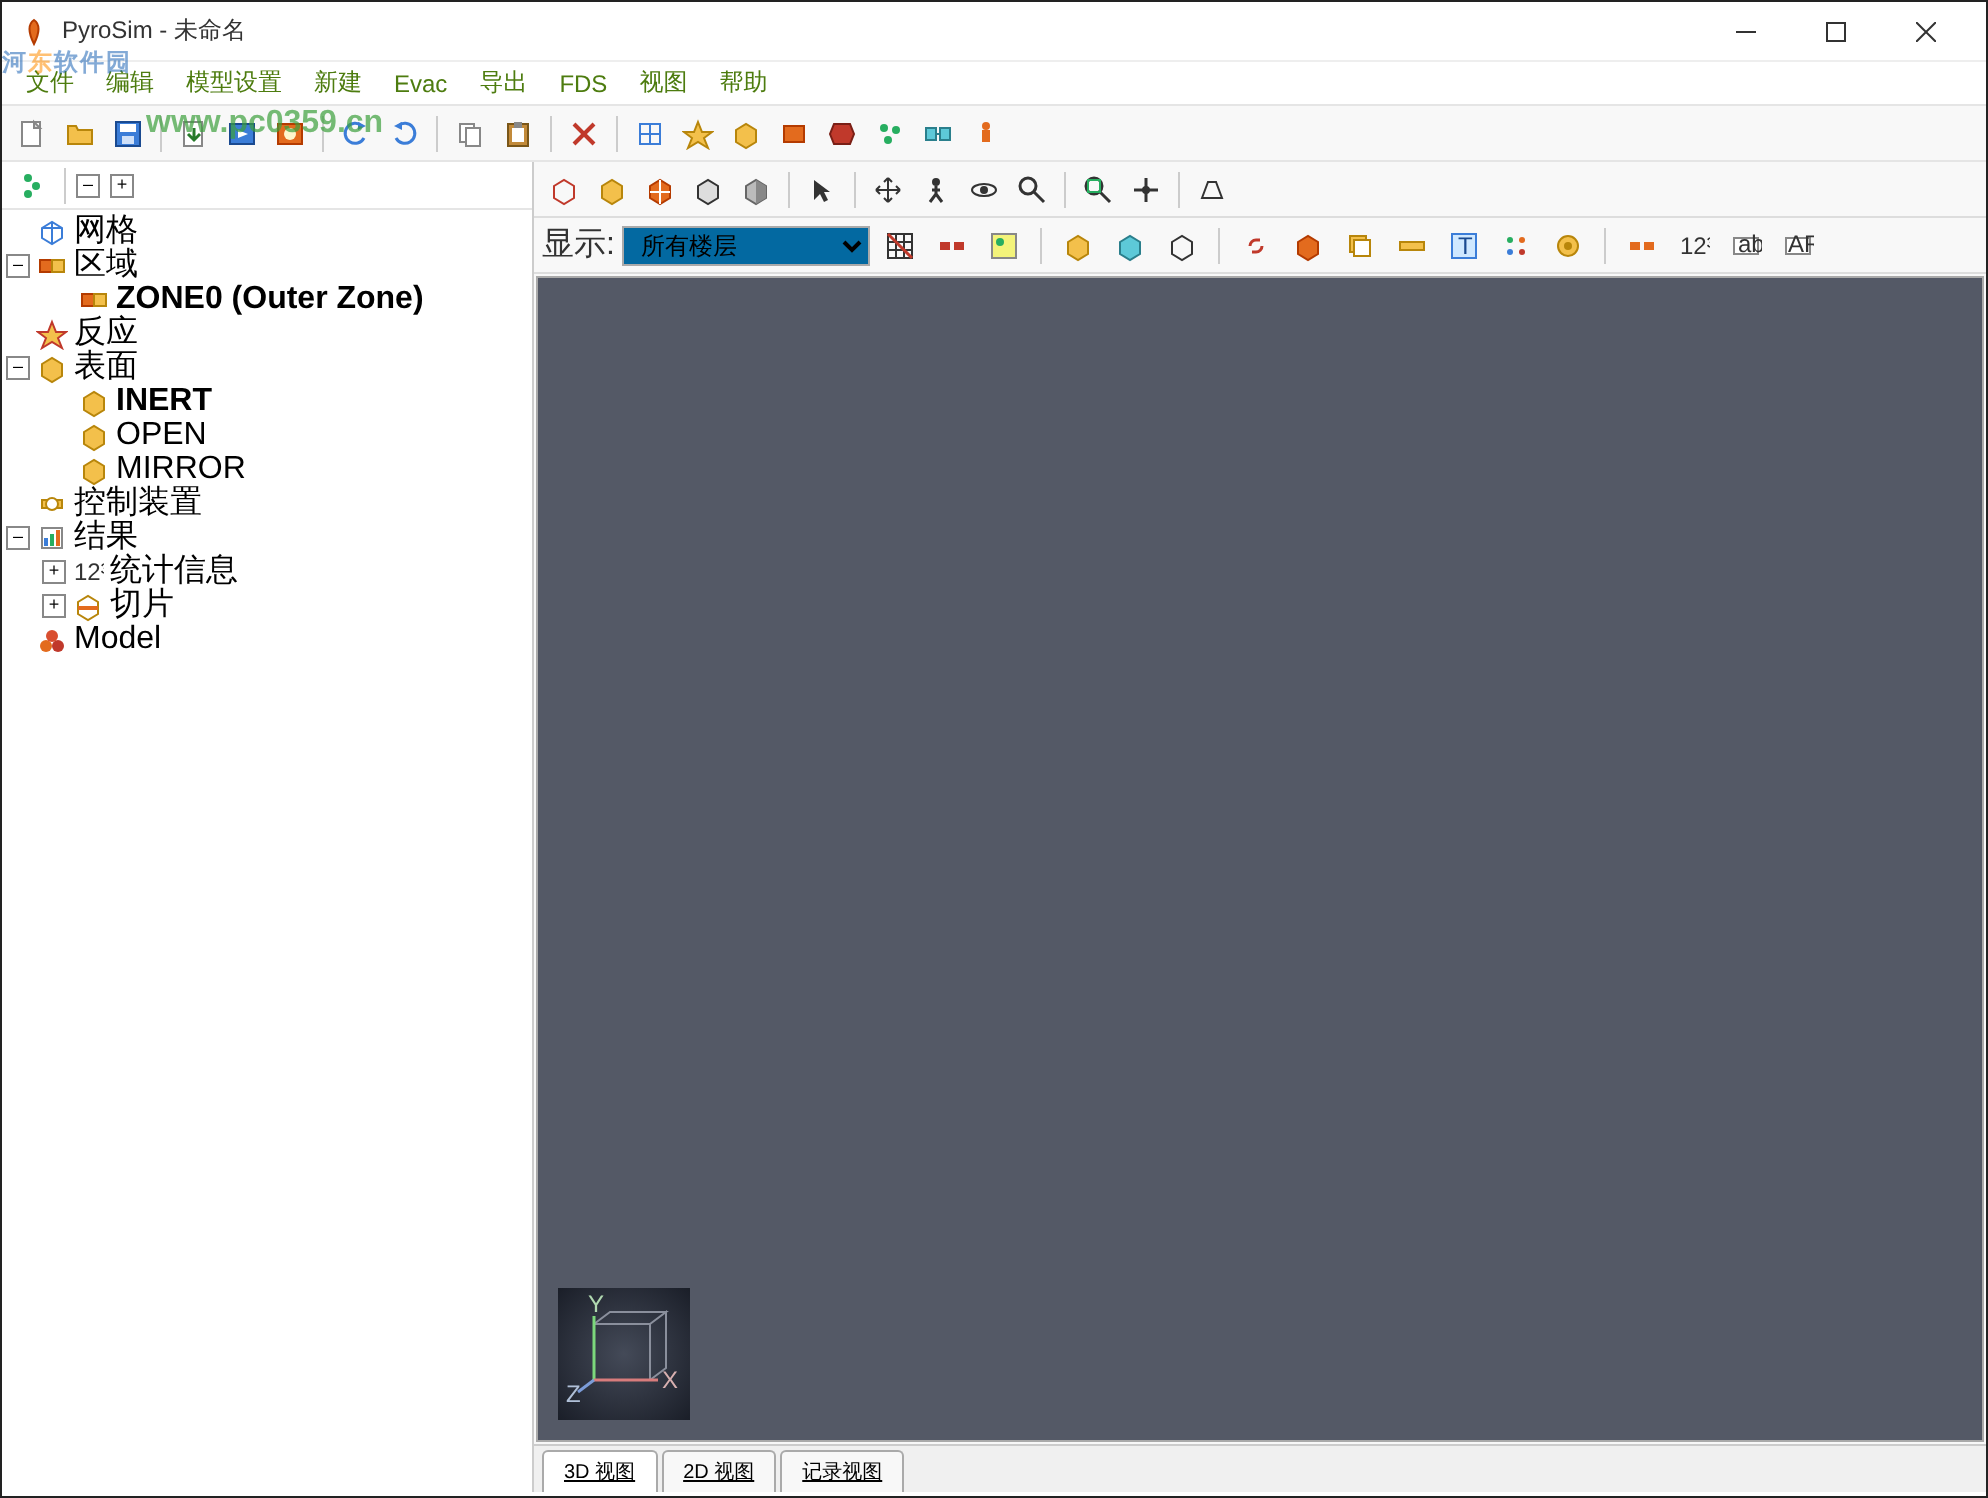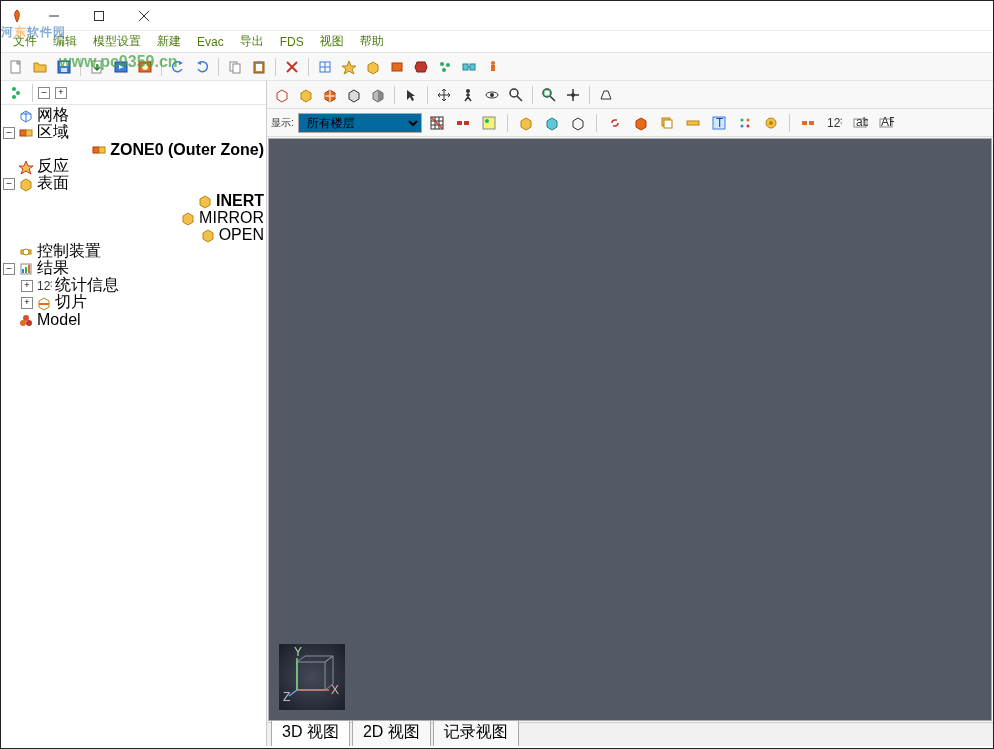--- a/index.html
+++ b/index.html
@@ -7,74 +7,75 @@
 
 .titlebar { height: 30px; background: #fff; display: flex; align-items: center; padding: 0 8px; border-bottom: 1px solid #eee; }
 .titlebar .app-icon { width: 16px; height: 16px; margin-right: 6px; }
 .titlebar .title { flex: 1; color: #333; font-size: 12px; }
 .titlebar .win-btn { width: 45px; height: 28px; display: flex; align-items: center; justify-content: center; cursor: pointer; }
 .titlebar svg { stroke: #333; stroke-width: 1; fill: none; }
 
 .watermark { position: absolute; top: 4px; left: 0; font-size: 34px; font-weight: bold; pointer-events: none; z-index: 100; letter-spacing: 1px; }
 .watermark .wm-cn { color: rgba(30,100,180,0.55); }
 .watermark .wm-orange { color: rgba(255,140,0,0.55); }
-.watermark-url { position: absolute; top: 52px; left: 58px; font-size: 16px; font-weight: bold; color: rgba(60,160,60,0.7); pointer-events: none; z-index: 100; }
+.watermark-url { position: absolute; top: 52px; left: 72px; font-size: 16px; font-weight: bold; color: rgba(60,160,60,0.7); pointer-events: none; z-index: 100; }
 
 .menubar { height: 22px; display: flex; align-items: center; padding: 0 4px; border-bottom: 1px solid #e5e5e5; }
 .menubar .menu-item { padding: 2px 8px; cursor: pointer; color: #4d7c0f; }
 
 .toolbar1 { height: 28px; display: flex; align-items: center; padding: 2px 4px; border-bottom: 1px solid #e5e5e5; background: #f8f8f8; gap: 2px; }
 .tb-btn { width: 22px; height: 22px; display: flex; align-items: center; justify-content: center; cursor: pointer; border-radius: 2px; }
 .tb-sep { width: 1px; height: 18px; background: #ccc; margin: 0 3px; }
 
 .workspace { display: flex; height: calc(100% - 82px); }
 
 .tree-panel { width: 266px; background: #fff; display: flex; flex-direction: column; border-right: 1px solid #ccc; }
 .tree-toolbar { height: 24px; display: flex; align-items: center; padding: 2px 4px; gap: 2px; border-bottom: 1px solid #e5e5e5; }
 .tree-content { flex: 1; overflow: auto; padding: 2px; }
 .tree-item { display: flex; align-items: center; height: 17px; cursor: pointer; white-space: nowrap; }
 .tree-toggle { width: 12px; height: 12px; display: inline-flex; align-items: center; justify-content: center; border: 1px solid #888; margin-right: 3px; font-size: 9px; line-height: 9px; cursor: pointer; background: #fff; }
 .tree-spacer { width: 15px; display: inline-block; }
 .tree-icon { width: 16px; height: 16px; display: inline-flex; align-items: center; justify-content: center; margin-right: 3px; }
 .tree-label { font-size: 16px; }
 .tree-label.bold { font-weight: bold; }
 .ind-1 { padding-left: 18px; }
-.ind-2 { padding-left: 36px; justify-content: flex-end; }
+.ind-2 { padding-left: 36px; }
 
 .view-panel { flex: 1; display: flex; flex-direction: column; background: #f8f8f8; }
 .view-toolbar { height: 28px; display: flex; align-items: center; padding: 2px 4px; gap: 2px; border-bottom: 1px solid #ddd; background: #f8f8f8; }
 .show-bar { height: 28px; display: flex; align-items: center; padding: 2px 4px; gap: 4px; border-bottom: 1px solid #ddd; background: #f8f8f8; }
-.show-label { font-size: 10px; color: #333; }
+.show-label { font-size: 16px; color: #333; }
 .floor-select { height: 20px; width: 124px; border: 1px solid #aaa; background: #0369a1; padding: 0 4px; font-size: 12px; }
 
 .canvas3d { flex: 1; background: #545966; position: relative; border: 1px solid #aaa; margin: 1px; }
 .axis-box { position: absolute; bottom: 10px; left: 10px; width: 66px; height: 66px; background: radial-gradient(circle at center, #444a58 0%, #1a1e28 100%); }
 .axis-box svg { width: 66px; height: 66px; }
 
 .view-tabs { height: 24px; display: flex; align-items: flex-end; padding: 0 4px; background: #f0f0f0; border-top: 1px solid #ccc; }
-.view-tab { padding: 3px 10px; border: 1px solid #aaa; border-bottom: none; background: #f8f8f8; cursor: pointer; margin-right: 2px; font-size: 16px; border-radius: 3px 3px 0 0; }
+.view-tab { padding: 3px 10px; border: 1px solid #aaa; border-bottom: none; background: #f8f8f8; cursor: pointer; margin-right: 2px; font-size: 10px; border-radius: 3px 3px 0 0; text-decoration: underline; }
 .view-tab.active { background: #fff; }
 
 
 .ico { width: 16px; height: 16px; }
 </style>
 </head>
 <body>
 
 <div class="watermark">
   <span class="wm-cn">河</span><span class="wm-orange">东</span><span class="wm-cn">软件园</span>
 </div>
 <div class="watermark-url">www.pc0359.cn</div>
 
 <div class="titlebar">
   <span class="app-icon">
     <svg viewBox="0 0 16 16">
         <path d="M8 2 C5 4 5 8 8 14 C11 8 11 4 8 2 Z" fill="#e36b1e" stroke="#b43b00"></path>
       </svg>
   </span>
+  <span class="title">PyroSim - 未命名</span>
   <div class="win-btn">
       <svg width="10" height="10">
         <line x1="0" y1="5" x2="10" y2="5"></line>
       </svg>
     </div>
   <div class="win-btn">
       <svg width="10" height="10">
         <rect x="0.5" y="0.5" width="9" height="9"></rect>
       </svg>
     </div>
@@ -291,29 +292,29 @@
             </svg>
           </span>
           <span class="tree-label bold">INERT</span>
         </div>
       <div class="tree-item ind-2">
           <span class="tree-icon">
             <svg class="ico" viewBox="0 0 16 16">
               <path d="M3 6 L8 3 L13 6 L13 12 L8 15 L3 12 Z" fill="#f3c04b" stroke="#b8860b"></path>
             </svg>
           </span>
+          <span class="tree-label">OPEN</span>
+        </div>
+      <div class="tree-item ind-2">
+          <span class="tree-icon">
+            <svg class="ico" viewBox="0 0 16 16">
+              <path d="M3 6 L8 3 L13 6 L13 12 L8 15 L3 12 Z" fill="#f3c04b" stroke="#b8860b"></path>
+            </svg>
+          </span>
           <span class="tree-label">MIRROR</span>
-        </div>
-      <div class="tree-item ind-2">
-          <span class="tree-icon">
-            <svg class="ico" viewBox="0 0 16 16">
-              <path d="M3 6 L8 3 L13 6 L13 12 L8 15 L3 12 Z" fill="#f3c04b" stroke="#b8860b"></path>
-            </svg>
-          </span>
-          <span class="tree-label">OPEN</span>
         </div>
       <div class="tree-item">
           <span class="tree-spacer"></span>
           <span class="tree-icon">
             <svg class="ico" viewBox="0 0 16 16">
               <rect x="3" y="6" width="10" height="4" fill="#f3c04b" stroke="#b8860b"></rect>
               <circle cx="8" cy="8" r="3" fill="#fff" stroke="#b8860b"></circle>
             </svg>
           </span>
           <span class="tree-label">控制装置</span>

